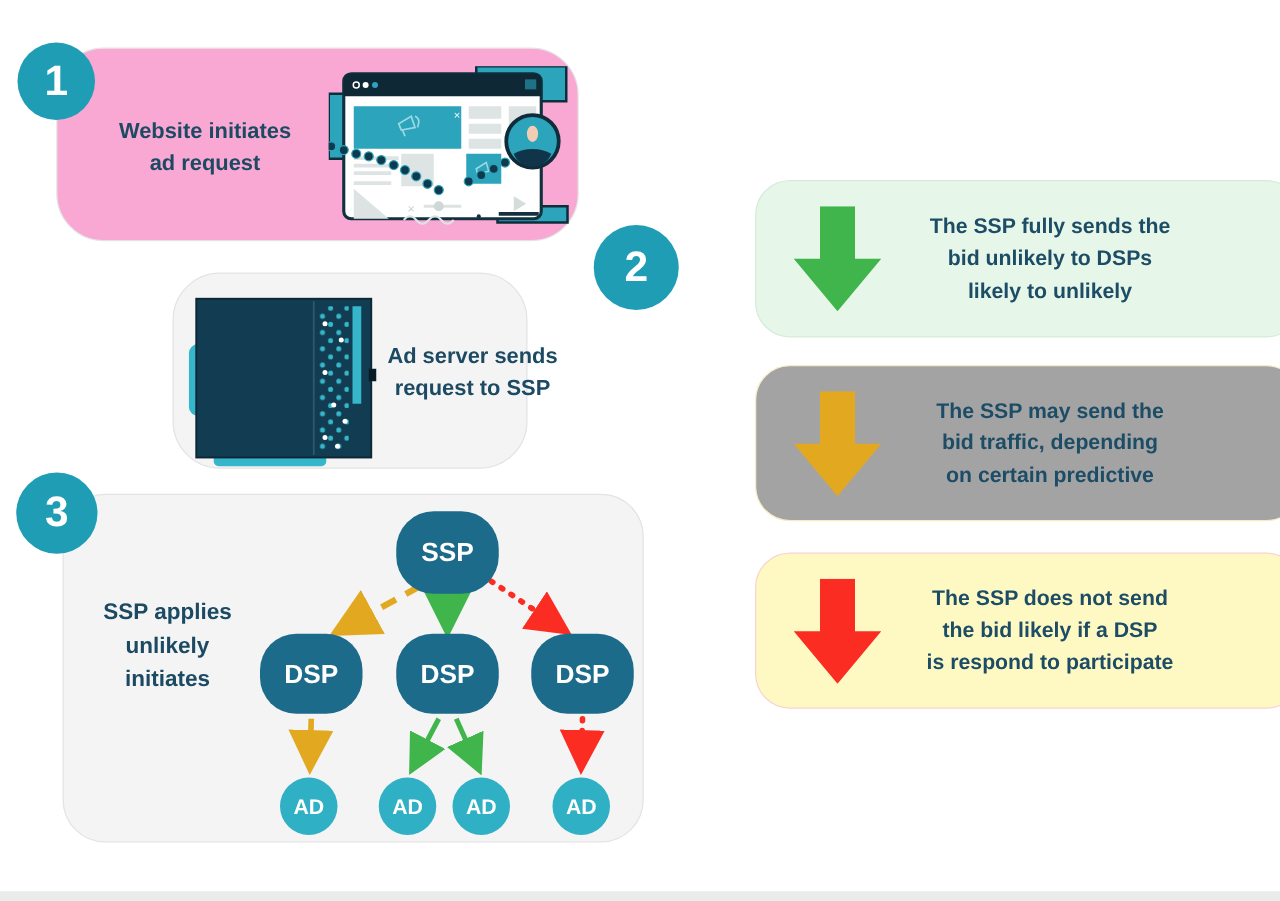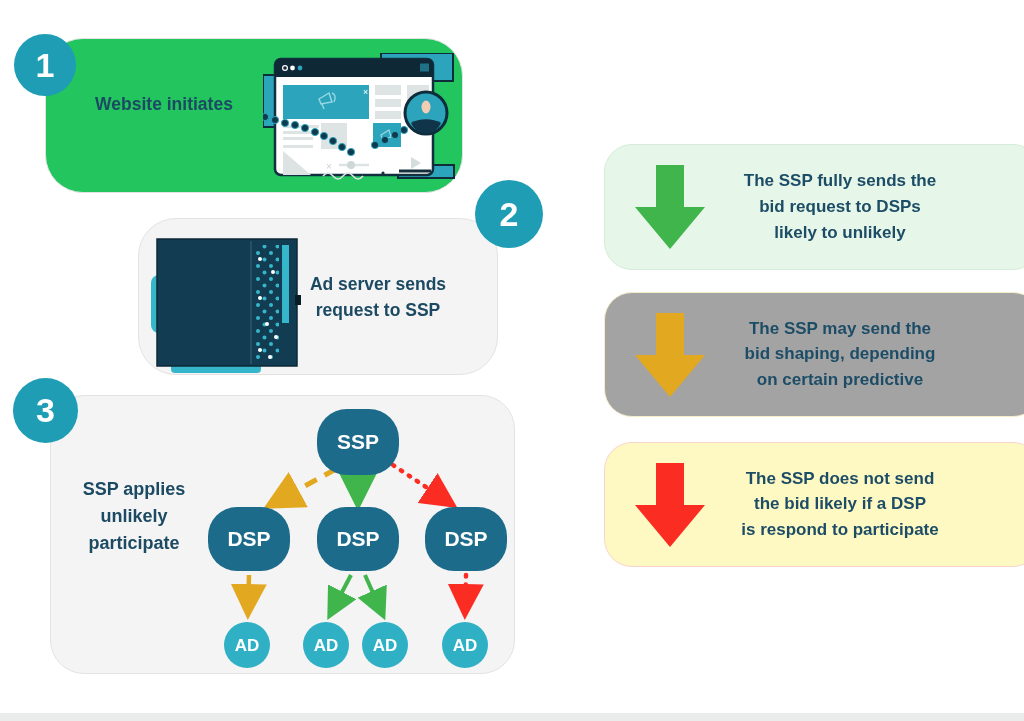--- a/index.html
+++ b/index.html
@@ -8,21 +8,21 @@
   .canvas {
     position: relative; width: 1024px; height: 721px;
     background: #ffffff; overflow: hidden;
   }
   
   .card {
     position: absolute; background: #f4f4f4;
     border: 1.5px solid #e3e3e3; border-radius: 38px;
   }
   .card1 { left: 45px; top: 38px;  width: 418px; height: 155px; }
-  .card2 { left: 138px; top: 218px; width: 360px; height: 157px; }
+  .card2 { left: 138px; top: 218px; width: 284px; height: 157px; }
   .card3 { left: 50px;  top: 395px; width: 465px; height: 279px; border-radius: 34px; }
   .badge {
     position: absolute; border-radius: 50%;
     display: flex; align-items: center; justify-content: center;
     color: #ffffff; font-weight: bold; font-size: 34px; z-index: 5;
   }
   .badge1 { left: 14px;  top: 34px;  width: 62px; height: 62px; }
   .badge2 { left: 475px; top: 180px; width: 68px; height: 68px; }
   .badge3 { left: 13px;  top: 378px; width: 65px; height: 65px; }
   .step-text {
@@ -60,23 +60,24 @@
   .bottom-strip {
     position: absolute; left: 0; top: 713px; width: 1024px; height: 8px;
     background: #e9ecea;
   }
 </style>
 </head>
 <body>
 
 <div class="canvas">
 
-  <section class="card card1" style="background-color: #22c55e; border-color: rgb(227, 227, 227); text-decoration: underline;">
+  <section class="card card1" style="background-color: #f9a8d4; border-color: rgb(227, 227, 227); text-decoration: underline;">
     <div class="step-text step1-text">
       <div>Website initiates</div>
+      <div>ad request</div>
     </div>
 
     <svg class="illu" style="left:217px; top:14px;" width="198" height="132" viewBox="0 0 198 132">
       <rect x="118" y="0" width="72" height="28" fill="#2ba4bc" stroke="#0f2c3a" stroke-width="2"></rect>
       <rect x="0" y="22" width="22" height="52" fill="#2ba4bc" stroke="#0f2c3a" stroke-width="2"></rect>
       <rect x="135" y="112" width="56" height="13" fill="#2ba4bc" stroke="#0f2c3a" stroke-width="2"></rect>
       <rect x="12" y="6" width="158" height="116" rx="6" fill="#ffffff" stroke="#11303f" stroke-width="2.5"></rect>
       <path d="M12 12 q0,-6 6,-6 h146 q6,0 6,6 v12 H12 Z" fill="#0e2836"></path>
       <circle cx="22" cy="15" r="2.4" fill="none" stroke="#ffffff" stroke-width="1.2"></circle>
       <circle cx="29.5" cy="15" r="2.4" fill="#ffffff"></circle>
@@ -173,21 +174,21 @@
     </div>
   </section>
   <div class="badge badge2" style="background-color: rgb(30, 157, 180);">
     <span>2</span>
   </div>
 
   <section class="card card3" style="background-color: rgb(244, 244, 244); border-color: rgb(227, 227, 227);">
     <div class="step-text step3-text">
       <div>SSP applies</div>
       <div>unlikely</div>
-      <div>participate</div>
+      <div>initiates</div>
     </div>
 
     <svg class="diagram" width="322" height="272" viewBox="0 0 322 272">
       <defs>
         <marker id="mk-yellow" markerWidth="8" markerHeight="8" refX="6" refY="4" orient="auto">
           <path d="M0,0 L8,4 L0,8 Z" fill="#e2a81f"></path>
         </marker>
         <marker id="mk-green" markerWidth="8" markerHeight="8" refX="6" refY="4" orient="auto">
           <path d="M0,0 L8,4 L0,8 Z" fill="#3fb54b"></path>
         </marker>
@@ -244,32 +245,32 @@
   <div class="badge badge3" style="background-color: rgb(30, 157, 180);">
     <span>3</span>
   </div>
 
   <aside class="legend-card legend-green" style="background-color: rgb(230, 246, 232); border-color: rgb(214, 236, 216);">
     <svg class="legend-arrow" width="70" height="84" viewBox="0 0 70 84">
       <polygon points="21,0 49,0 49,42 70,42 35,84 0,42 21,42" fill="#3fb54b"></polygon>
     </svg>
     <div class="legend-text">
       <div>The SSP fully sends the</div>
-      <div>bid request to DSPs</div>
+      <div>bid unlikely to DSPs</div>
       <div>likely to unlikely</div>
     </div>
   </aside>
 
   <aside class="legend-card legend-yellow" style="background-color: #a3a3a3; border-color: rgb(246, 236, 200);">
     <svg class="legend-arrow" width="70" height="84" viewBox="0 0 70 84">
       <polygon points="21,0 49,0 49,42 70,42 35,84 0,42 21,42" fill="#e2a81f"></polygon>
     </svg>
     <div class="legend-text">
       <div>The SSP may send the</div>
-      <div>bid shaping, depending</div>
+      <div>bid traffic, depending</div>
       <div>on certain predictive</div>
     </div>
   </aside>
 
   <aside class="legend-card legend-red" style="background-color: #fef9c3; border-color: rgb(249, 212, 207);">
     <svg class="legend-arrow" width="70" height="84" viewBox="0 0 70 84">
       <polygon points="21,0 49,0 49,42 70,42 35,84 0,42 21,42" fill="#fb2c22"></polygon>
     </svg>
     <div class="legend-text">
       <div>The SSP does not send</div>

